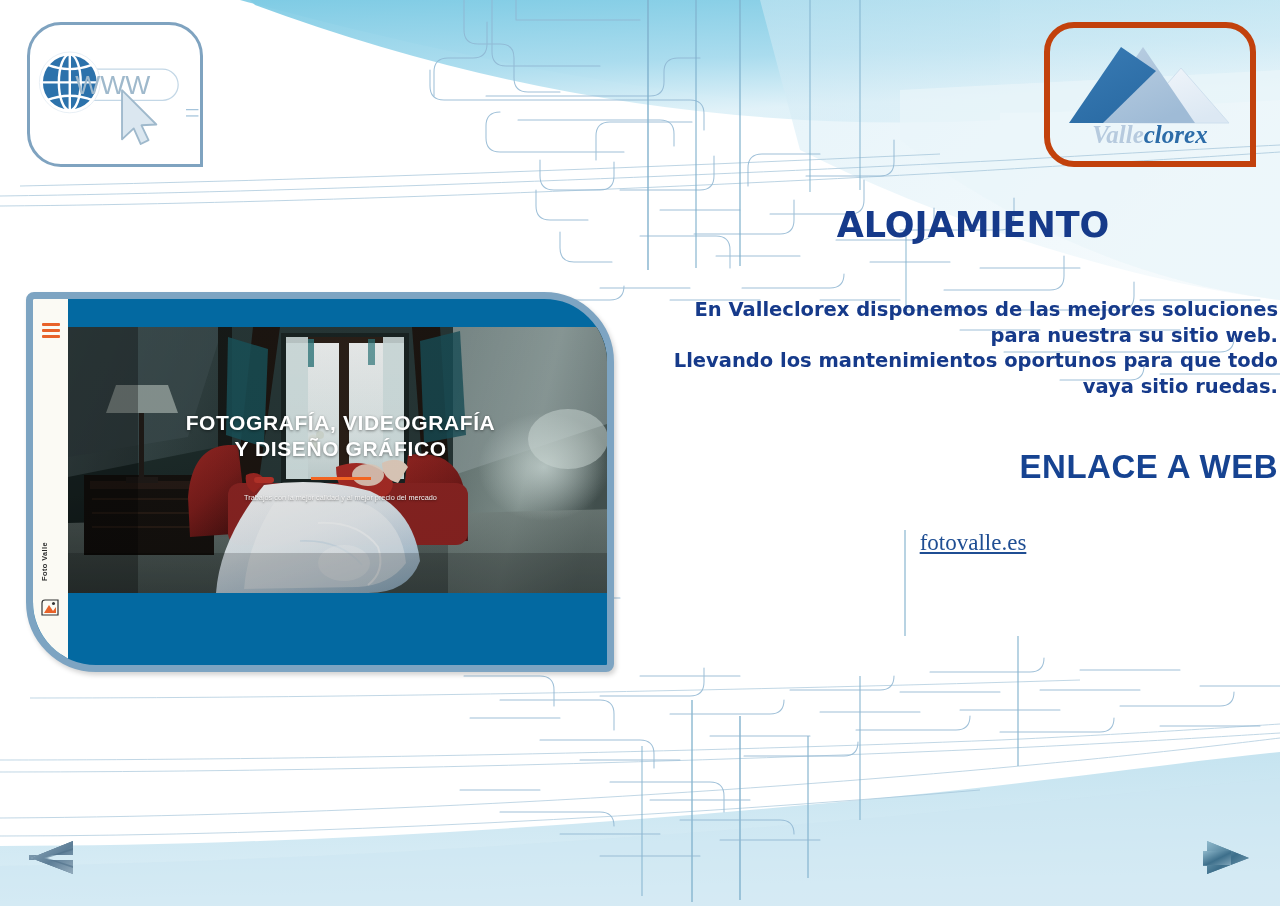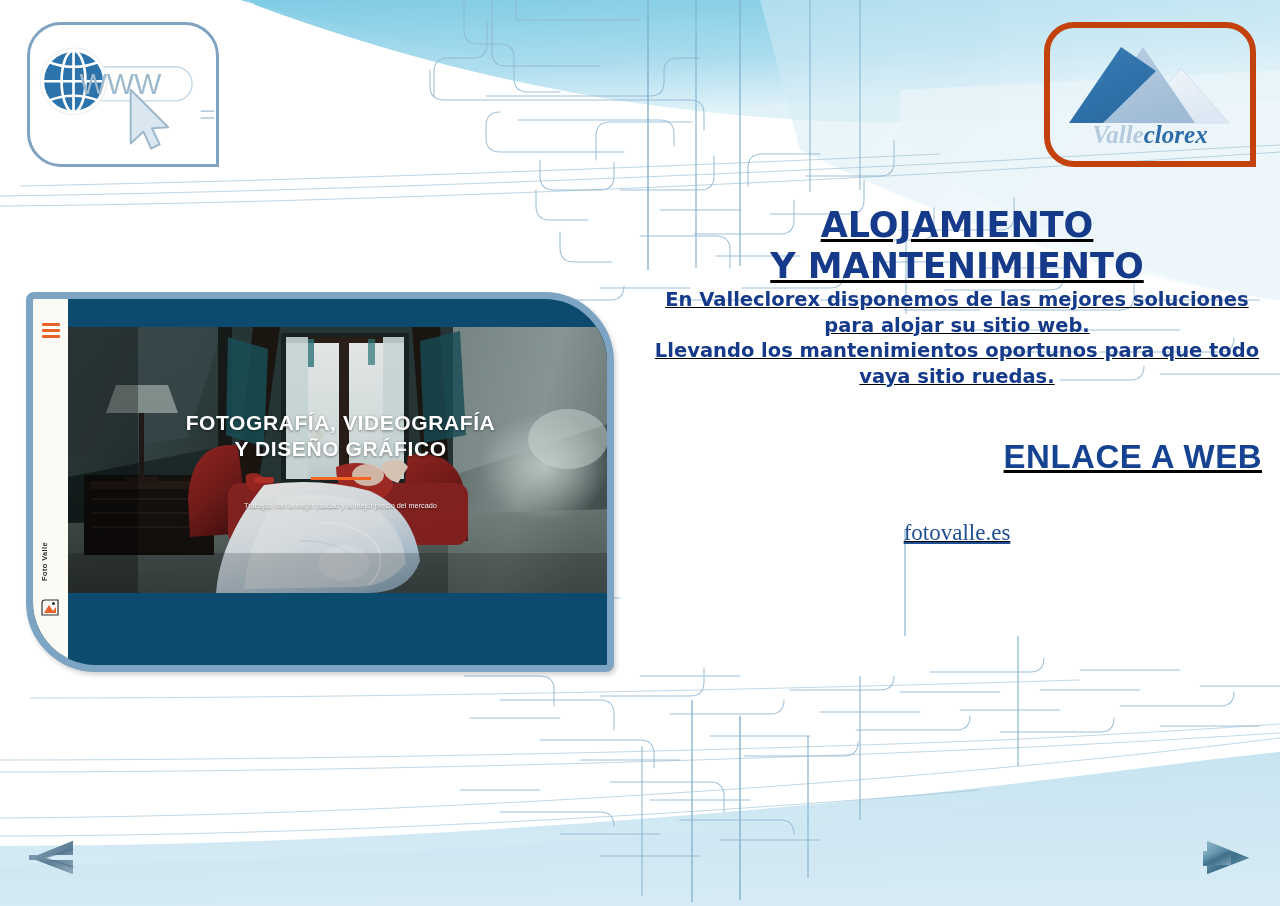--- a/index.html
+++ b/index.html
@@ -15,58 +15,59 @@
     background: #ffffff;
     overflow: hidden;
   }
 
   
   .bg-layer { position: absolute; left: 0; top: 0; width: 1280px; height: 906px; pointer-events: none; }
 
   
   .www-frame {
     position: absolute; left: 27px; top: 22px;
-    width: 192px; height: 145px;
+    width: 176px; height: 145px;
     border: 3px solid #7fa3c0;
     border-radius: 34px 34px 0 34px;
     background: transparent;
   }
   .www-inner { position: absolute; left: 0; top: 0; width: 100%; height: 100%; }
 
   
   .logo-frame {
     position: absolute; left: 1044px; top: 22px;
     width: 212px; height: 145px;
     border: 6px solid #c2410c;
     border-radius: 30px 30px 0 30px;
     background: transparent;
   }
   .logo-svg { position: absolute; left: 50%; top: 50%; transform: translate(-50%,-50%); }
 
   
   .right-col {
-    position: absolute; left: 652px; top: 205px;
+    position: absolute; left: 668px; top: 205px;
     width: 610px;
     text-align: center;
-    text-decoration: underline;
   }
   .headline {
     font-family: "DejaVu Sans", sans-serif;
     font-weight: bold;
     font-size: 35px;
     line-height: 41px;
     color: #163a8a;
     letter-spacing: 0px;
   }
   .paragraph {
+    margin-top: 51px;
     font-family: "DejaVu Sans", sans-serif;
     font-weight: bold;
     font-size: 19.5px;
     line-height: 25.5px;
     color: #163a8a;
+    text-align: right;
   }
   .enlace {
     margin-top: 49px;
     font-family: "Liberation Sans", sans-serif;
     font-weight: bold;
     font-size: 33px;
     letter-spacing: 0.5px;
     color: #164391;
     text-align: right;
   }
@@ -82,21 +83,21 @@
     cursor: pointer;
     margin-top: 12px;
   }
 
   
   .mockup-frame {
     position: absolute; left: 26px; top: 292px;
     width: 588px; height: 380px;
     border: 7px solid #7da4c2;
     border-radius: 8px 70px 8px 70px;
-    background: #0c4a6e;
+    background: #0369a1;
     box-shadow: 2px 3px 5px rgba(0,0,0,0.18);
     overflow: hidden;
   }
   .mk-side {
     position: absolute; left: 0; top: 0;
     width: 35px; height: 100%;
     background: #fbfaf4;
   }
   .mk-burger { position: absolute; left: 9px; top: 24px; width: 18px; }
   .mk-burger i { display:block; height:2.6px; background:#e8622a; margin-bottom:3.6px; border-radius:1px; }
@@ -127,21 +128,20 @@
     transform: translateX(-50%);
     width: 60px; height: 3.4px; background: #f26522;
   }
   .hero-sub {
     position: absolute; left: 0; top: 165px; width: 100%;
     text-align: center;
     font-family: "Liberation Sans", sans-serif;
     font-size: 7.3px; line-height: 11.5px;
     color: #f2f2f2;
     text-shadow: 0 1px 2px rgba(0,0,0,0.5);
-    margin-top: 8px;
   }
 
   
   .arrow-left { position: absolute; left: 29px; top: 833px; cursor: pointer; }
   .arrow-right { position: absolute; left: 1199px; top: 833px; cursor: pointer; }
 </style>
 </head>
 <body>
 
 <div id="slide">
@@ -371,26 +371,25 @@
 
       <text x="95" y="112" text-anchor="middle" font-family="Liberation Serif, serif" font-style="italic" font-weight="bold" font-size="25">
         <tspan fill="#b6cade">Valle</tspan><tspan fill="#2c6ca8">clorex</tspan>
       </text>
     </svg>
   </div>
 
   <div class="right-col">
     <div class="headline">
       <div>ALOJAMIENTO</div>
-      <div>Y MANTENIMIENTO</div>
     </div>
 
     <div class="paragraph">
       <div>En Valleclorex disponemos de las mejores soluciones</div>
-      <div>para alojar su sitio web.</div>
+      <div>para nuestra su sitio web.</div>
       <div>Llevando los mantenimientos oportunos para que todo</div>
       <div>vaya sitio ruedas.</div>
     </div>
 
     <div class="enlace">ENLACE A WEB</div>
 
     <div class="weblink-wrap">
       <span class="weblink">fotovalle.es</span>
     </div>
   </div>

